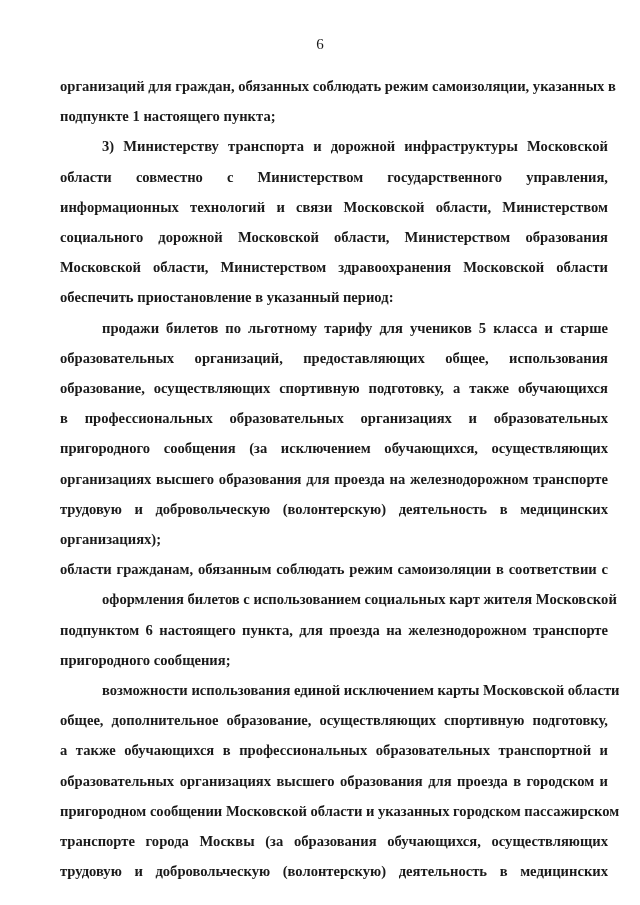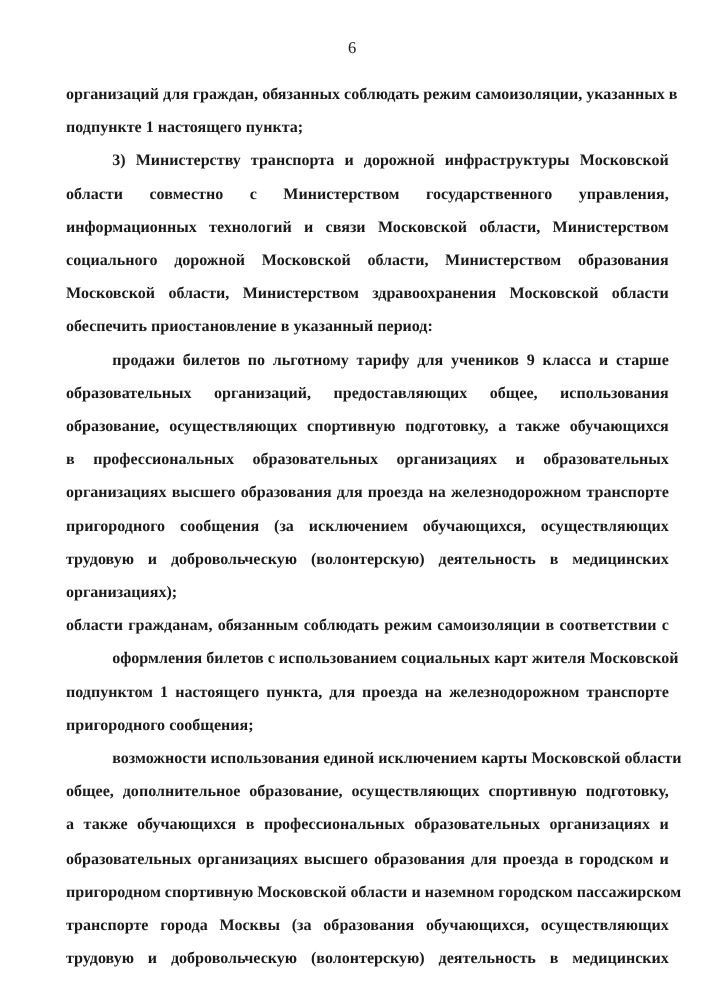--- a/index.html
+++ b/index.html
@@ -34,38 +34,38 @@
       </div>
       <div class="para">
         <span class="line indent">3) Министерству транспорта и дорожной инфраструктуры Московской</span>
         <span class="line">области совместно с Министерством государственного управления,</span>
         <span class="line">информационных технологий и связи Московской области, Министерством</span>
         <span class="line">социального дорожной Московской области, Министерством образования</span>
         <span class="line">Московской области, Министерством здравоохранения Московской области</span>
         <span class="line last">обеспечить приостановление в указанный период:</span>
       </div>
       <div class="para">
-        <span class="line indent">продажи билетов по льготному тарифу для учеников 9 класса и старше</span>
+        <span class="line indent">продажи билетов по льготному тарифу для учеников 5 класса и старше</span>
         <span class="line">образовательных организаций, предоставляющих общее, использования</span>
         <span class="line">образование, осуществляющих спортивную подготовку, а также обучающихся</span>
         <span class="line">в профессиональных образовательных организациях и образовательных</span>
+        <span class="line">пригородного сообщения (за исключением обучающихся, осуществляющих</span>
         <span class="line">организациях высшего образования для проезда на железнодорожном транспорте</span>
-        <span class="line">пригородного сообщения (за исключением обучающихся, осуществляющих</span>
         <span class="line">трудовую и добровольческую (волонтерскую) деятельность в медицинских</span>
         <span class="line last">организациях);</span>
       </div>
       <div class="para">
         <span class="line">области гражданам, обязанным соблюдать режим самоизоляции  в соответствии с</span>
         <span class="line indent">оформления билетов с использованием социальных карт жителя Московской</span>
-        <span class="line">подпунктом 1 настоящего пункта, для проезда        на железнодорожном транспорте</span>
+        <span class="line">подпунктом 6 настоящего пункта, для проезда        на железнодорожном транспорте</span>
         <span class="line last">пригородного сообщения;</span>
       </div>
       <div class="para">
         <span class="line indent">возможности использования единой исключением карты Московской области</span>
         <span class="line">общее, дополнительное образование, осуществляющих спортивную подготовку,</span>
-        <span class="line">а также обучающихся в профессиональных образовательных организациях и</span>
+        <span class="line">а также обучающихся в профессиональных образовательных транспортной и</span>
         <span class="line">образовательных организациях высшего образования для проезда в городском и</span>
-        <span class="line">пригородном спортивную Московской области и наземном городском пассажирском</span>
+        <span class="line">пригородном сообщении Московской области и указанных городском пассажирском</span>
         <span class="line">транспорте города Москвы (за образования обучающихся, осуществляющих</span>
         <span class="line">трудовую и добровольческую (волонтерскую) деятельность в медицинских</span>
       </div>
     </div>
 </div>
 
 </body></html>

